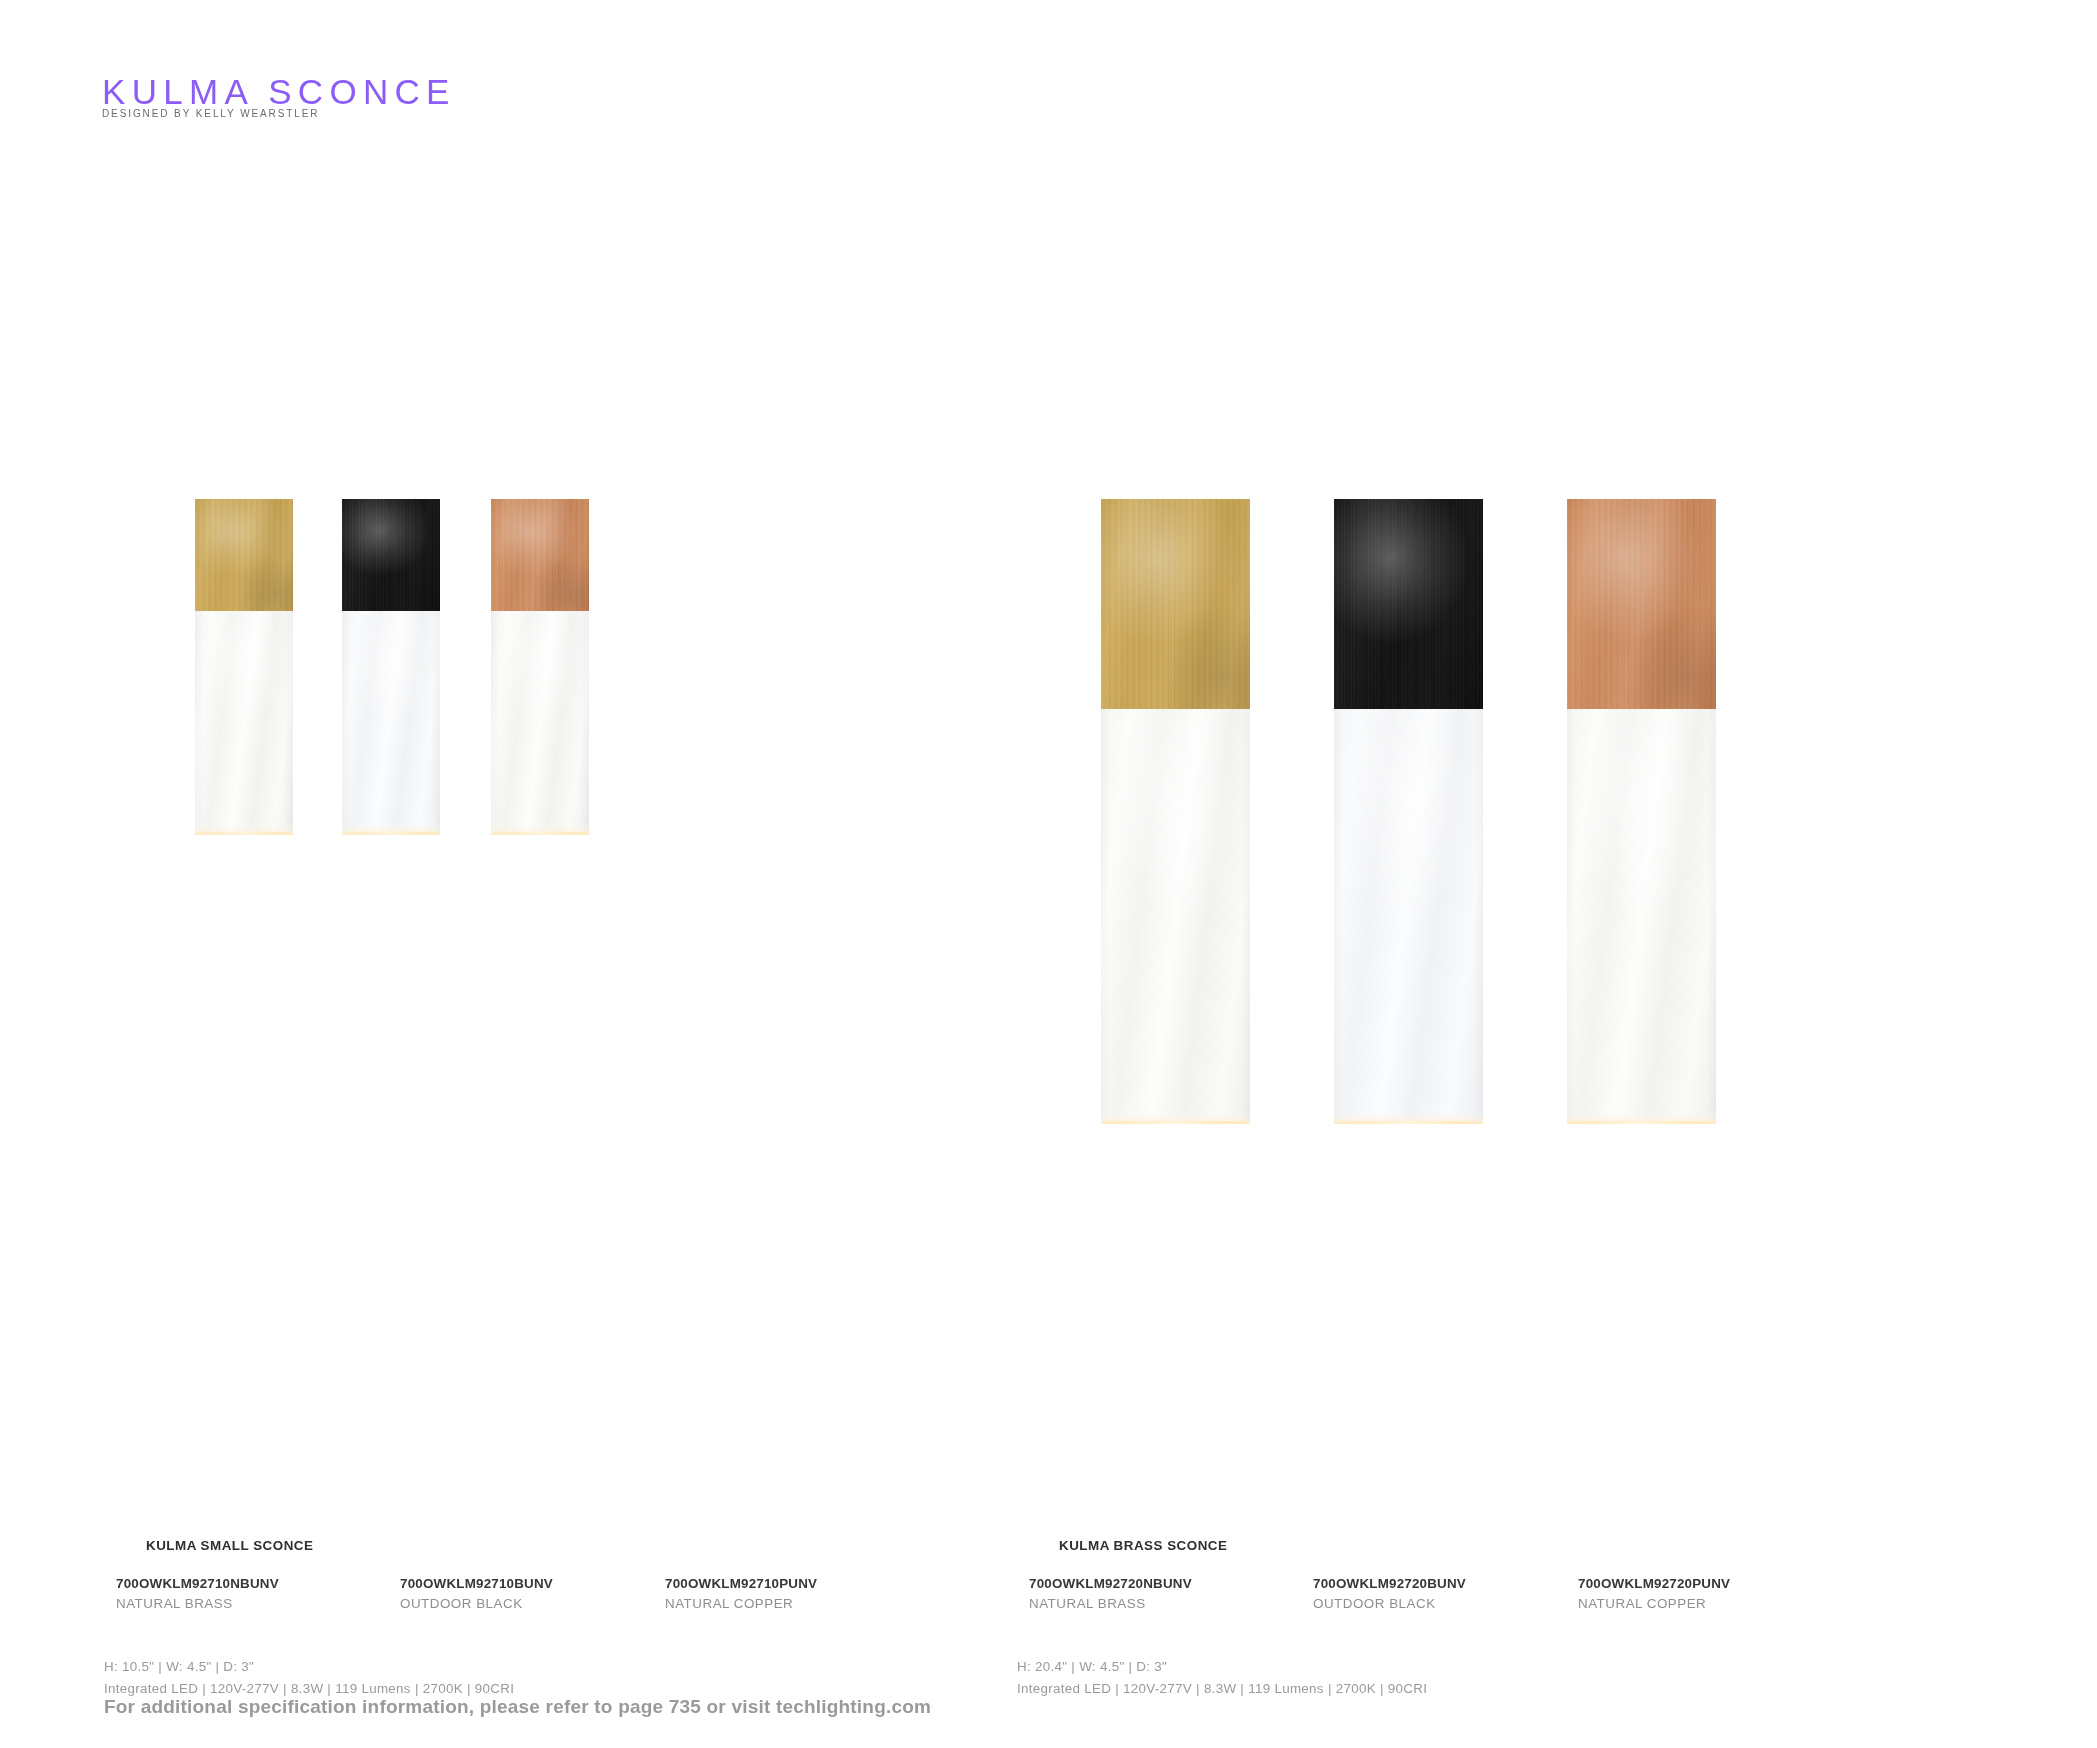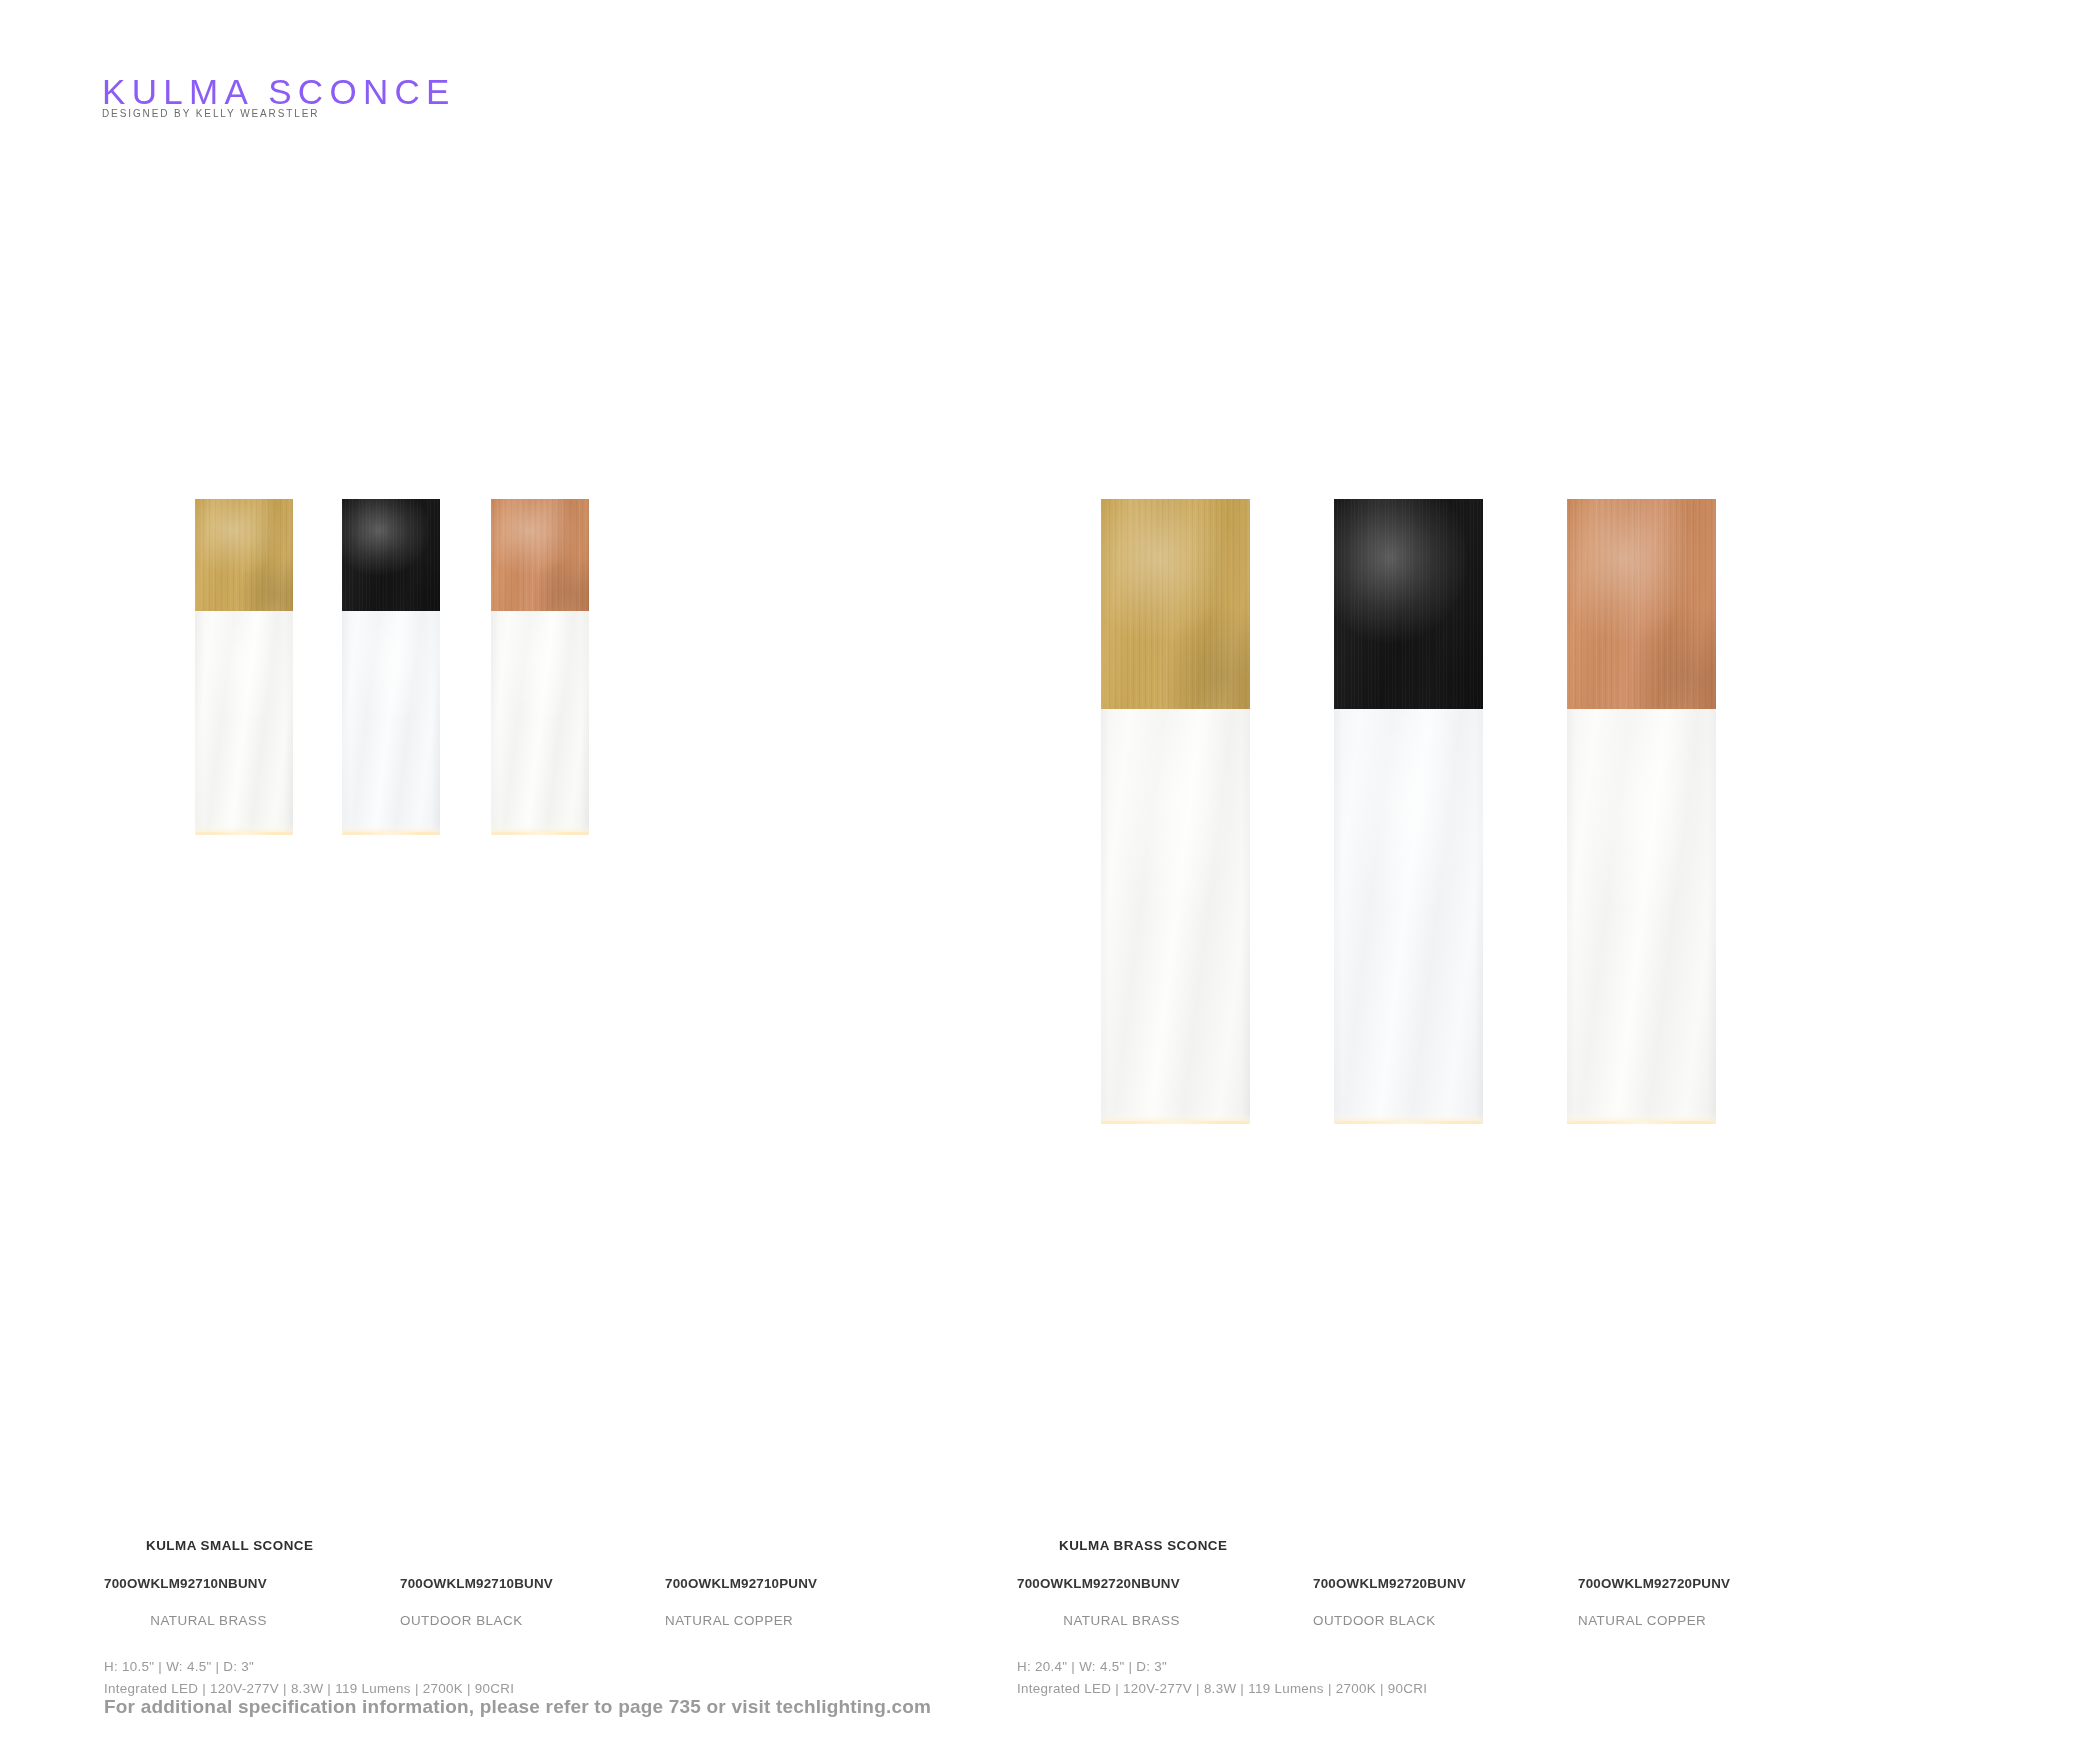--- a/index.html
+++ b/index.html
@@ -201,33 +201,33 @@
     position: relative;
     height: 47px;
     margin-top: 25px;
     width: 940px;
   }
   .sku-col {
     position: absolute;
     top: 0;
     white-space: nowrap;
   }
-  .sku-col.c0 { left: 0px; text-align: right; }
+  .sku-col.c0 { left: 12px; }
   .sku-col.c1 { left: 296px; }
   .sku-col.c2 { left: 561px; }
 
   .sku-code {
     font-size: 13.4px;
     font-weight: 700;
     letter-spacing: 0.2px;
     color: #373737;
     line-height: 1;
   }
   .sku-finish {
-    margin-top: 23px;
+    margin-top: 6px;
     font-size: 13.4px;
     font-weight: 400;
     letter-spacing: 0.5px;
     color: #8e8e8e;
     line-height: 1;
   }
 
   .spec-lines {
     margin-top: 32px;
   }

